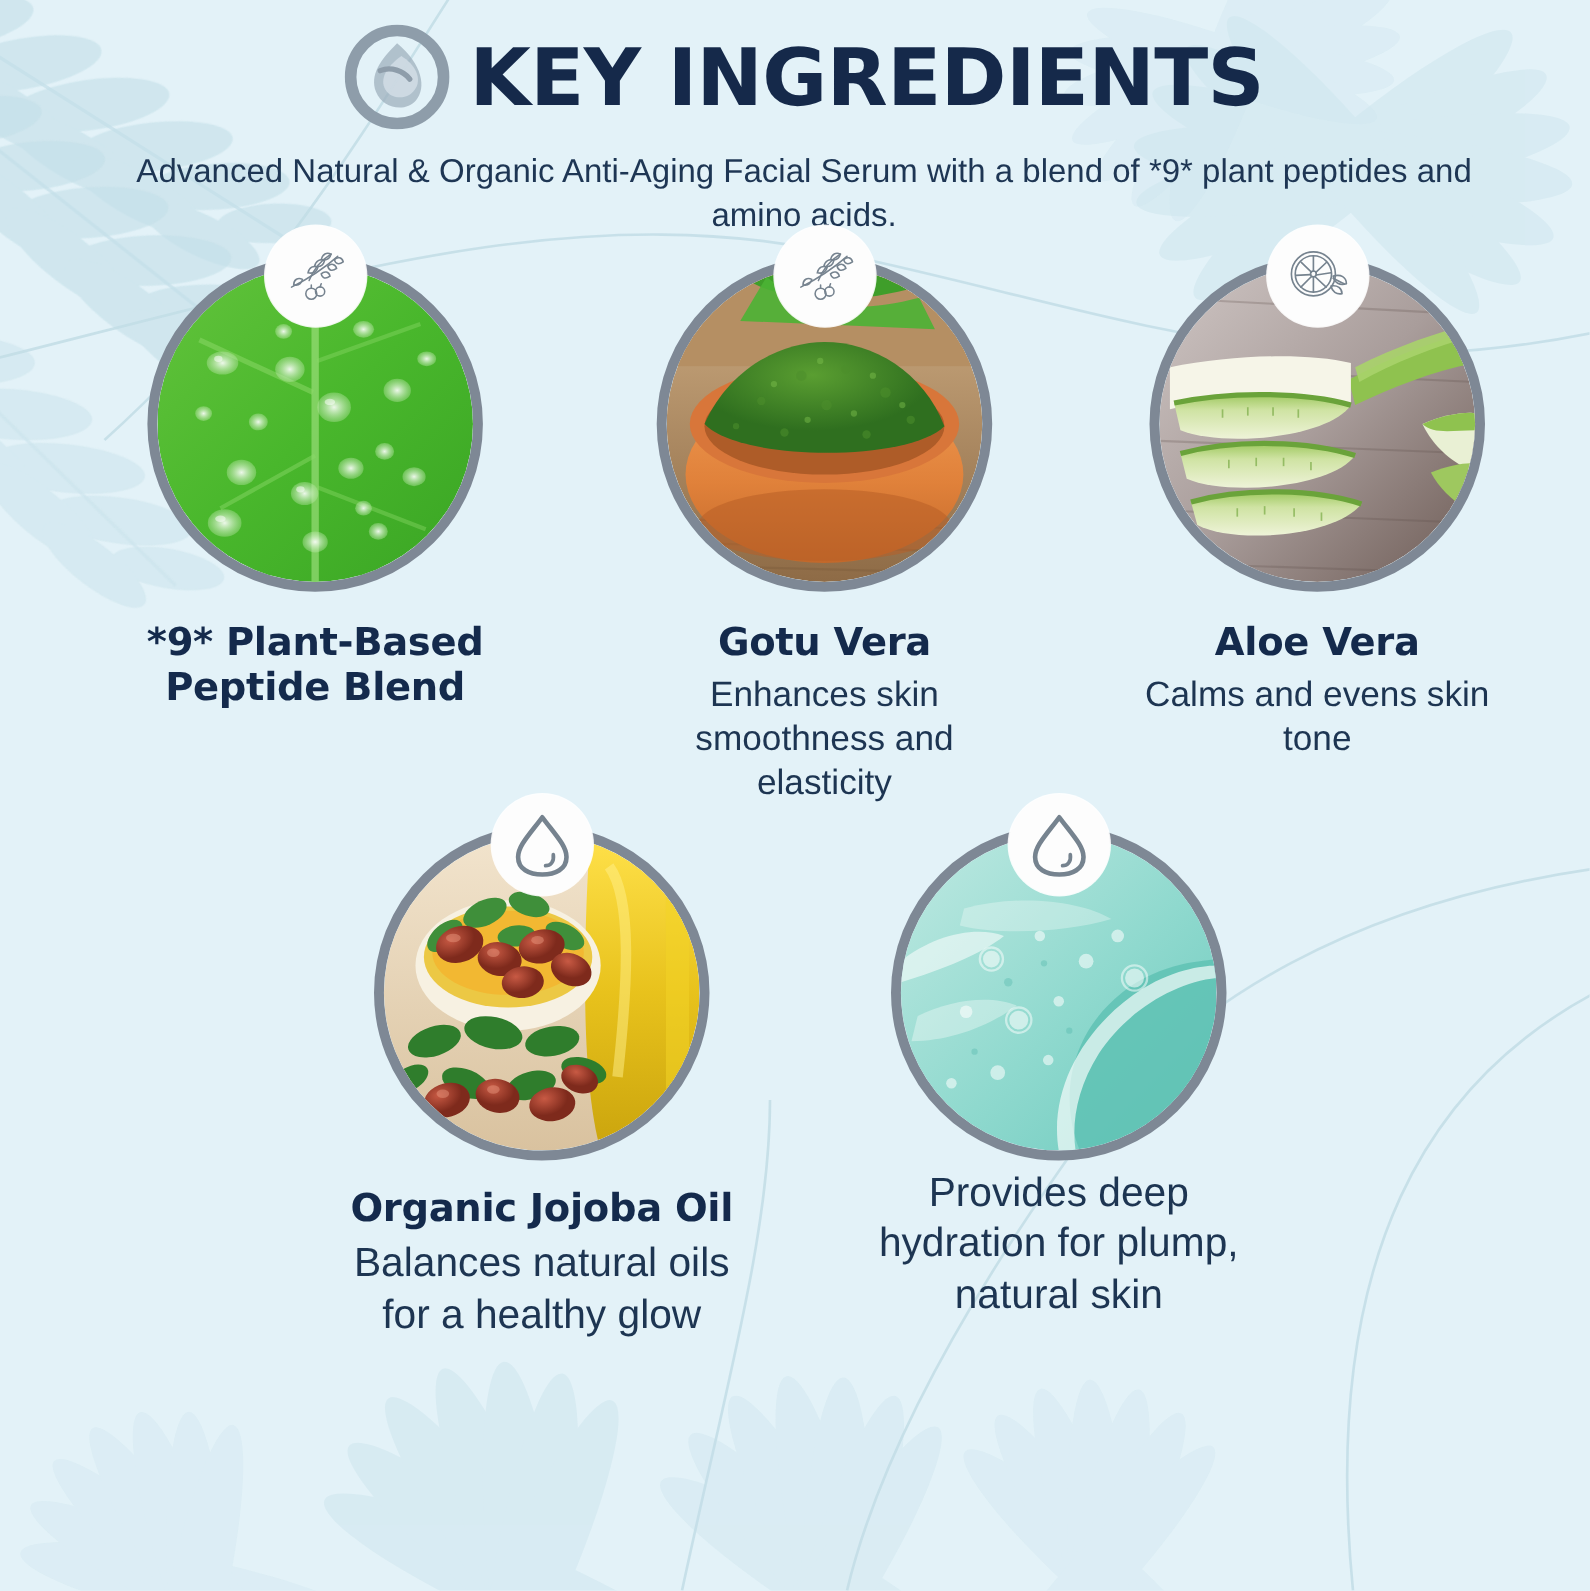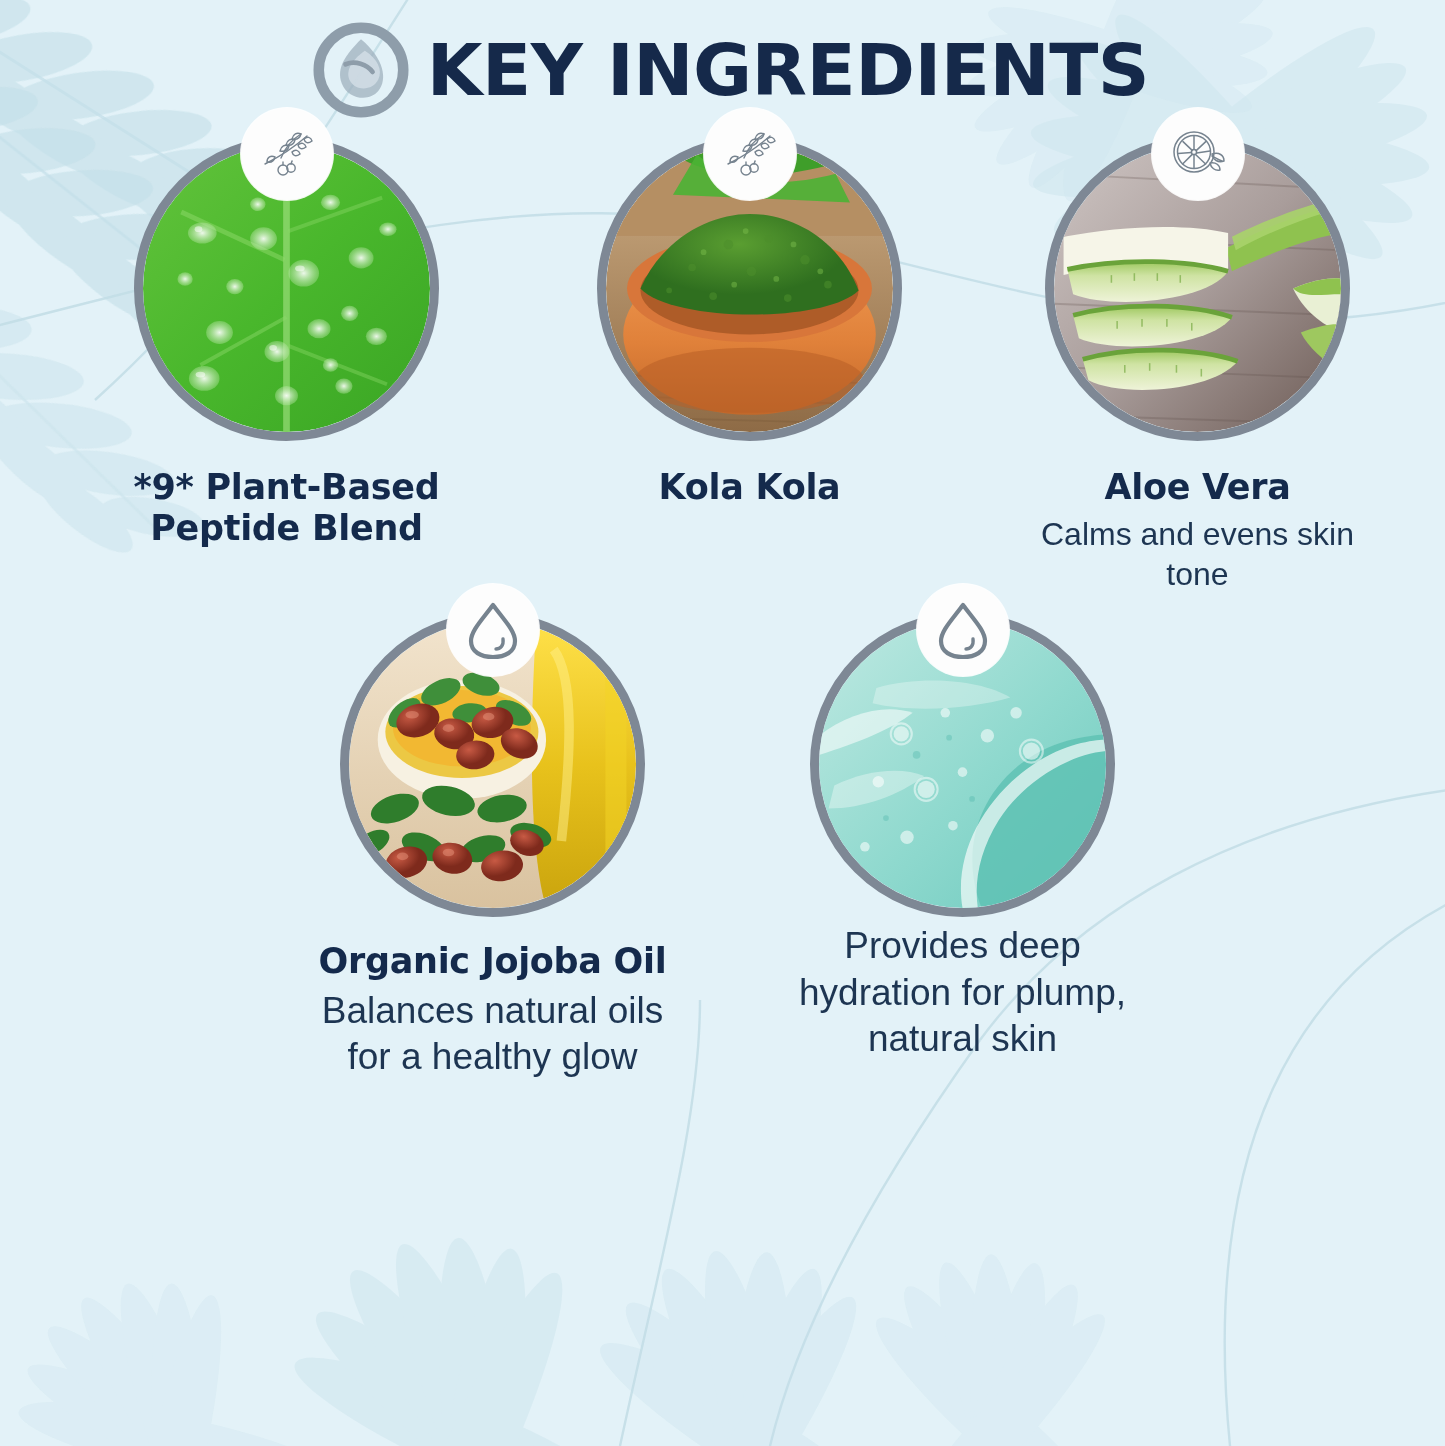--- a/index.html
+++ b/index.html
@@ -157,20 +157,21 @@
     <div class="logo">
       <svg viewBox="0 0 100 100" width="96" height="96" xmlns="http://www.w3.org/2000/svg">
         <circle cx="50" cy="50" r="44" fill="none" stroke="#8e9daa" stroke-width="11"></circle>
         <path d="M50 18 C 34 34, 24 48, 30 64 C 36 80, 58 84, 68 72 C 78 60, 74 38, 50 18 Z" fill="#9fb0bd" opacity=".75"></path>
         <path d="M54 30 C 40 40, 33 52, 39 62 C 45 72, 62 72, 68 60 C 73 50, 67 38, 54 30 Z" fill="#cfdbe4" opacity=".9"></path>
         <path d="M34 44 C 44 40, 56 44, 62 52" fill="none" stroke="#8e9daa" stroke-width="5" stroke-linecap="round"></path>
       </svg>
     </div>
     <div class="page-title">KEY INGREDIENTS</div>
   </div>
+  <div class="subtitle">Advanced Natural &amp; Organic Anti-Aging Facial Serum with a blend of *9* plant peptides and amino acids.</div>
 </div>
 
 <div class="grid">
 
   <div class="row row-1">
 
     <div class="card">
       <div class="media">
         <div class="ring">
           <div class="photo">
@@ -319,21 +320,22 @@
               <path d="M35 28 C 38 25, 42 26, 43 30 C 39 33, 36 32, 35 28Z"></path>
               <path d="M18 33 C 14 31, 10 33, 10 38 C 15 39, 17 37, 18 33Z"></path>
               <circle cx="26" cy="46" r="5"></circle>
               <circle cx="34" cy="44" r="4.2"></circle>
               <path d="M26 41 L26 38"></path>
                 <path d="M34 40 L35 37"></path>
             </g>
           </svg>
         </div>
       </div>
-      <div class="card-title">Kola Kola</div>
+      <div class="card-title">Gotu Vera</div>
+      <div class="card-desc">Enhances skin smoothness and elasticity</div>
     </div>
 
     <div class="card card-narrow">
       <div class="media">
         <div class="ring">
           <div class="photo">
             <svg viewBox="0 0 300 300" preserveAspectRatio="xMidYMid slice" xmlns="http://www.w3.org/2000/svg">
               <defs>
                 <linearGradient id="wood3" x1="0" y1="0" x2="1" y2="1">
                   <stop offset="0" stop-color="#cfc6c4"></stop>

